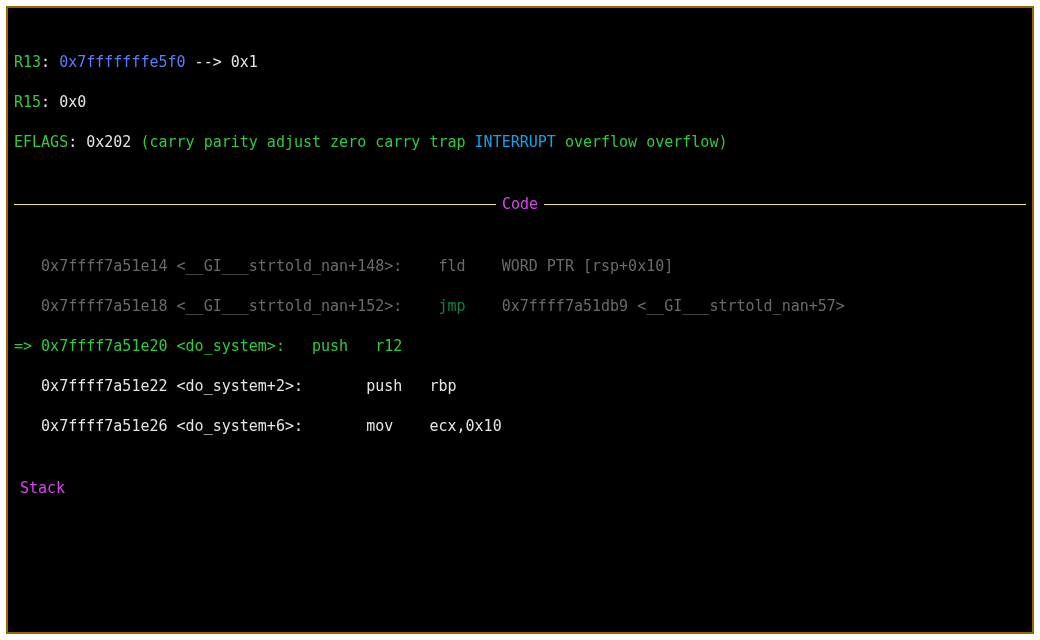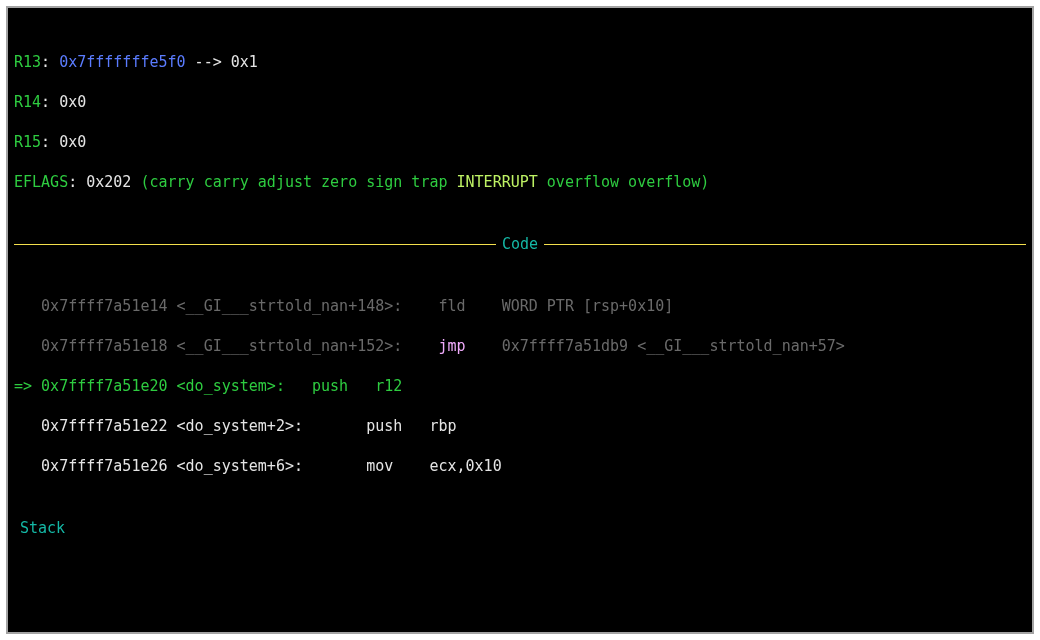--- a/index.html
+++ b/index.html
@@ -12,63 +12,62 @@
   .frame {
     width: 1040px;
     height: 640px;
     background: #fff;
     padding: 6px;
   }
   .term {
     width: 100%;
     height: 100%;
     background: #000;
-    border: 2px solid #a3a3a3;
+    border: 2px solid #a16207;
     font-family: "Menlo","Consolas","DejaVu Sans Mono","Liberation Mono",monospace;
     font-size: 15px;
     line-height: 20px;
     color: #c9c9c9;
     padding: 4px 6px;
     white-space: pre;
     position: relative;
   }
   .c-green   { color: #2ecc40; }
   .c-white   { color: #e5e5e5; }
   .c-dgrey   { color: #6a6a6a; margin-top: 13px; }
-  .c-red     { color: #bef264; }
+  .c-red     { color: #0ea5e9; }
   .c-blue    { color: #5b7cff; }
-  .c-cream   { color: #f0abfc; }
+  .c-cream   { color: #15803d; }
   .hr-row {
     display: flex;
     align-items: center;
     color: #f4e04d;
     margin: 2px 0;
   }
   .hr-line {
     flex: 1;
     height: 1px;
     background: #f4e04d;
     margin-top: 1px;
   }
   .hr-label {
     padding: 0 6px;
-    color: #14b8a6;
+    color: #d946ef;
   }
   .row { display: block; }
 </style>
 </head>
 <body>
 
 <div class="frame">
 <div class="term">
 
 <span class="row"><span class="c-green">R13</span><span class="c-white">: </span><span class="c-blue">0x7fffffffe5f0</span><span class="c-white"> --&gt; </span><span class="c-white">0x1</span></span>
-<span class="row"><span class="c-green">R14</span><span class="c-white">: </span><span class="c-white">0x0</span></span>
 <span class="row"><span class="c-green">R15</span><span class="c-white">: </span><span class="c-white">0x0</span></span>
-<span class="row"><span class="c-green">EFLAGS</span><span class="c-white">: </span><span class="c-white">0x202</span><span class="c-white"> </span><span class="c-green">(</span><span class="c-green">carry carry adjust zero sign trap </span><span class="c-red">INTERRUPT</span><span class="c-green"> overflow overflow</span><span class="c-green">)</span></span>
+<span class="row"><span class="c-green">EFLAGS</span><span class="c-white">: </span><span class="c-white">0x202</span><span class="c-white"> </span><span class="c-green">(</span><span class="c-green">carry parity adjust zero carry trap </span><span class="c-red">INTERRUPT</span><span class="c-green"> overflow overflow</span><span class="c-green">)</span></span>
 
 <div class="hr-row"><div class="hr-line"></div><span class="hr-label">Code</span><div class="hr-line"></div></div>
 
 <span class="row"><span class="c-dgrey">   </span><span class="c-dgrey">0x7ffff7a51e14</span><span class="c-dgrey"> &lt;__GI___strtold_nan+148&gt;:</span><span>    </span><span class="c-dgrey">fld</span><span class="c-dgrey">    WORD PTR [rsp+0x10]</span></span>
 <span class="row"><span class="c-dgrey">   </span><span class="c-dgrey">0x7ffff7a51e18</span><span class="c-dgrey"> &lt;__GI___strtold_nan+152&gt;:</span><span>    </span><span class="c-cream">jmp</span><span class="c-dgrey">    0x7ffff7a51db9 &lt;__GI___strtold_nan+57&gt;</span></span>
 <span class="row"><span class="c-green">=&gt; </span><span class="c-green">0x7ffff7a51e20</span><span class="c-green"> &lt;do_system&gt;:</span><span>   </span><span class="c-green">push</span><span class="c-green">   r12</span></span>
 <span class="row"><span class="c-white">   </span><span class="c-white">0x7ffff7a51e22</span><span class="c-white"> &lt;do_system+2&gt;:</span><span>       </span><span class="c-white">push</span><span class="c-white">   rbp</span></span>
 <span class="row"><span class="c-white">   </span><span class="c-white">0x7ffff7a51e26</span><span class="c-white"> &lt;do_system+6&gt;:</span><span>       </span><span class="c-white">mov</span><span class="c-white">    ecx,0x10</span></span>
 
 <div class="hr-row"><span class="hr-label">Stack</span></div>

